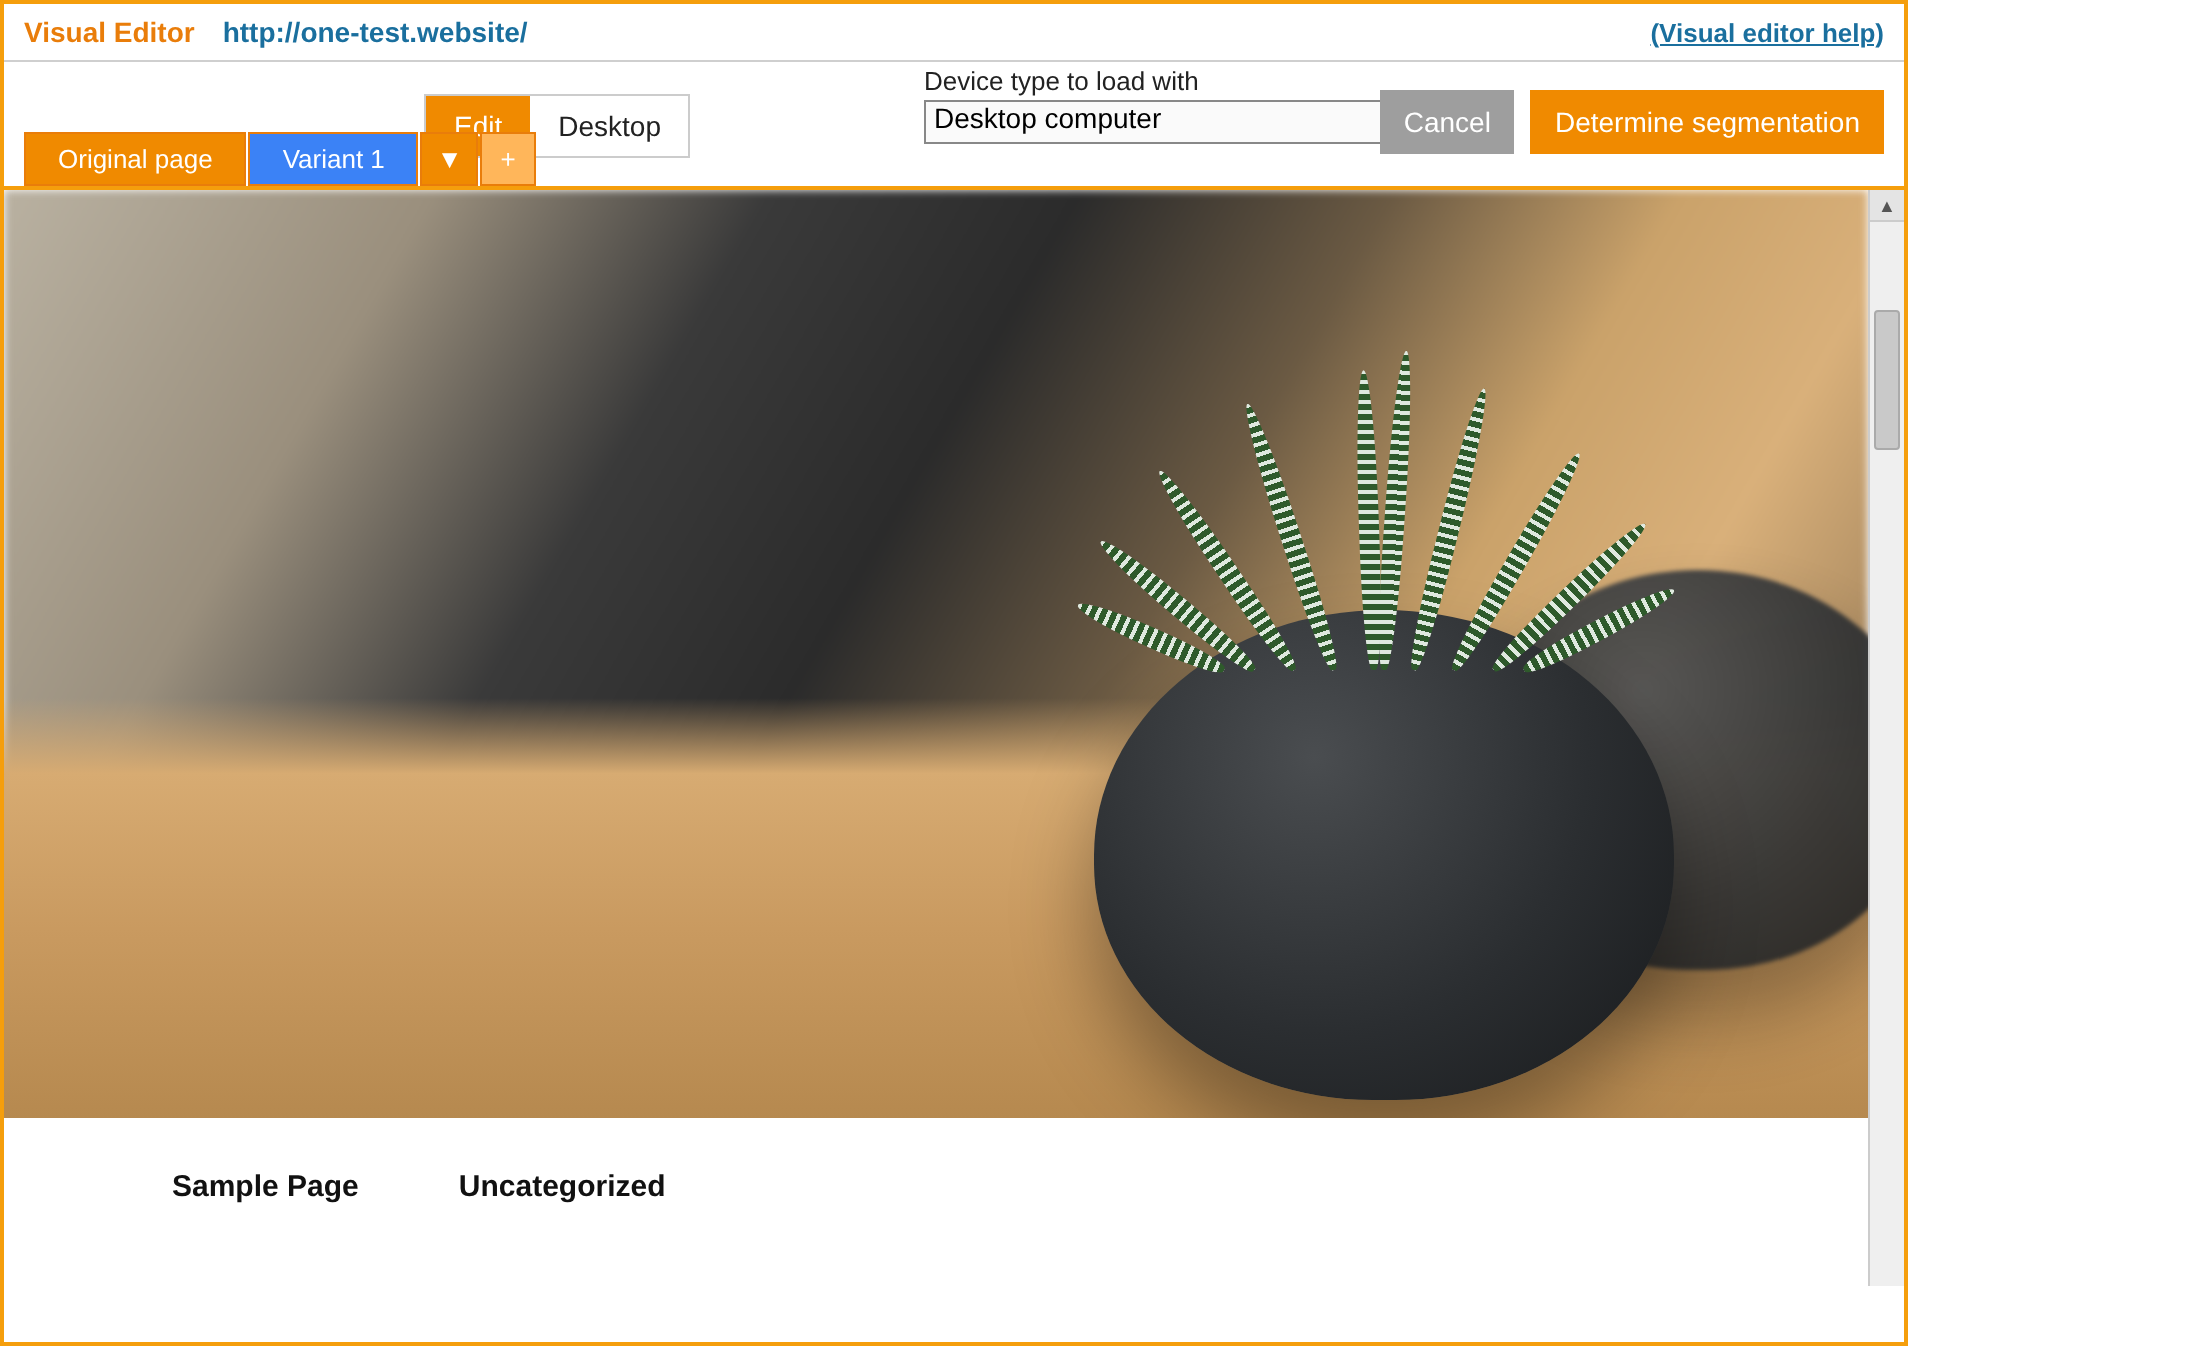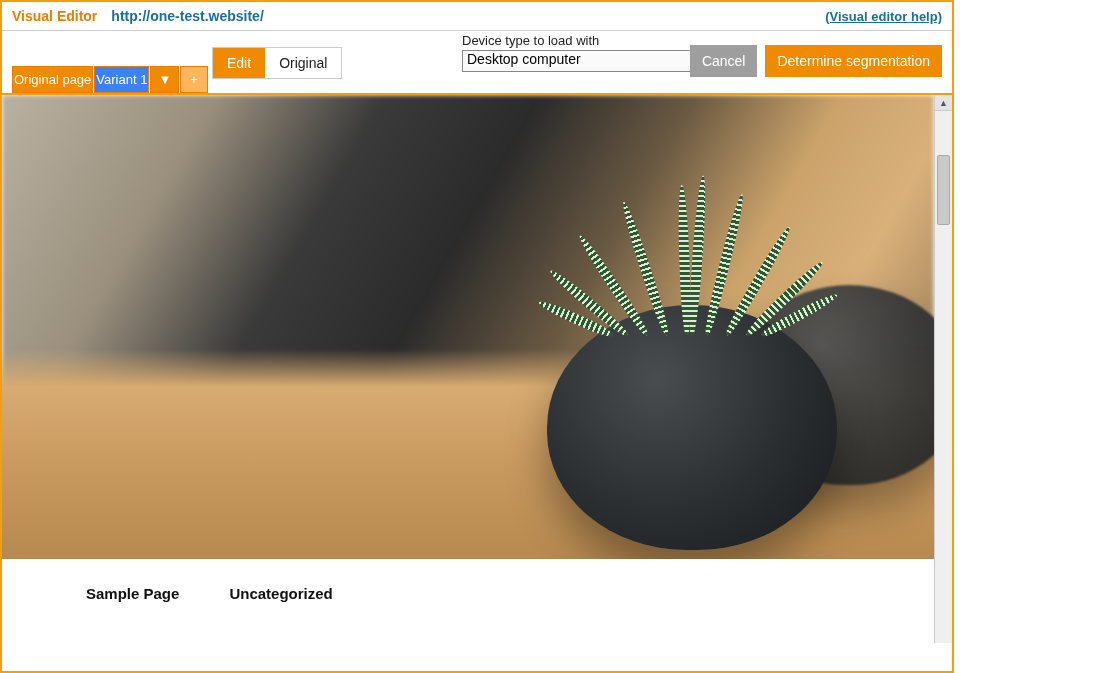--- a/index.html
+++ b/index.html
@@ -23,21 +23,21 @@
 .btn { border:none; padding:8px 12px; font-size:14px; cursor:pointer; color:#fff; }
 .btn-gray { background:#9e9e9e; }
 .btn-orange { background:#f08a00; }
 
 .modegroup { position:absolute; left:210px; top:16px; display:flex; border:1px solid #ccc; }
 .modegroup .m { padding:7px 14px; font-size:14px; cursor:pointer; }
 .modegroup .m.active { background:#f08a00; color:#fff; }
 .modegroup .m.inactive { background:#fff; color:#222; }
 
 .variantbar { position:absolute; left:10px; bottom:0; display:flex; align-items:stretch; }
-.variantbar .tab { border:1px solid #e97d0a; background:#f08a00; color:#fff; font-size:13px; padding:5px 1px; display:flex; align-items:center; margin-right:1px; }
+.variantbar .tab { border:1px solid #e97d0a; background:#f08a00; color:#fff; font-size:13px; padding:5px 16px; display:flex; align-items:center; margin-right:1px; }
 .variantbar .tab.sel { background:#3b82f6; }
 .variantbar .tab.drop { padding:5px 7px; }
 .variantbar .tab.add { background:#ffb65a; color:#fff; padding:5px 9px; }
 
 .orange-strip { height:2px; background:#f59e0c; width:100%; }
 
 .preview-wrap { display:flex; height:548px; }
 .preview { flex:1; position:relative; overflow:hidden; }
 .scrollbar { width:18px; background:#efefef; border-left:1px solid #ccc; position:relative; }
 .scroll-thumb { position:absolute; left:2px; right:2px; top:60px; height:70px; background:#c9c9c9; border:1px solid #aaa; border-radius:2px; }
@@ -69,21 +69,21 @@
     <span class="title">Visual Editor</span>
     <span class="url">http://one-test.website/</span>
     <a class="help" href="#">(Visual editor help)</a>
   </div>
   <div class="hr"></div>
 
   <div class="toolbar">
 
     <div class="modegroup">
       <div class="m active">Edit</div>
-      <div class="m inactive">Original</div>
+      <div class="m inactive">Desktop</div>
     </div>
 
     <div class="devcol">
       <span class="devlabel">Device type to load with</span>
       <div class="devselect">
         <span>Desktop computer</span>
         <span class="sel-btn">▼</span>
       </div>
     </div>
 

